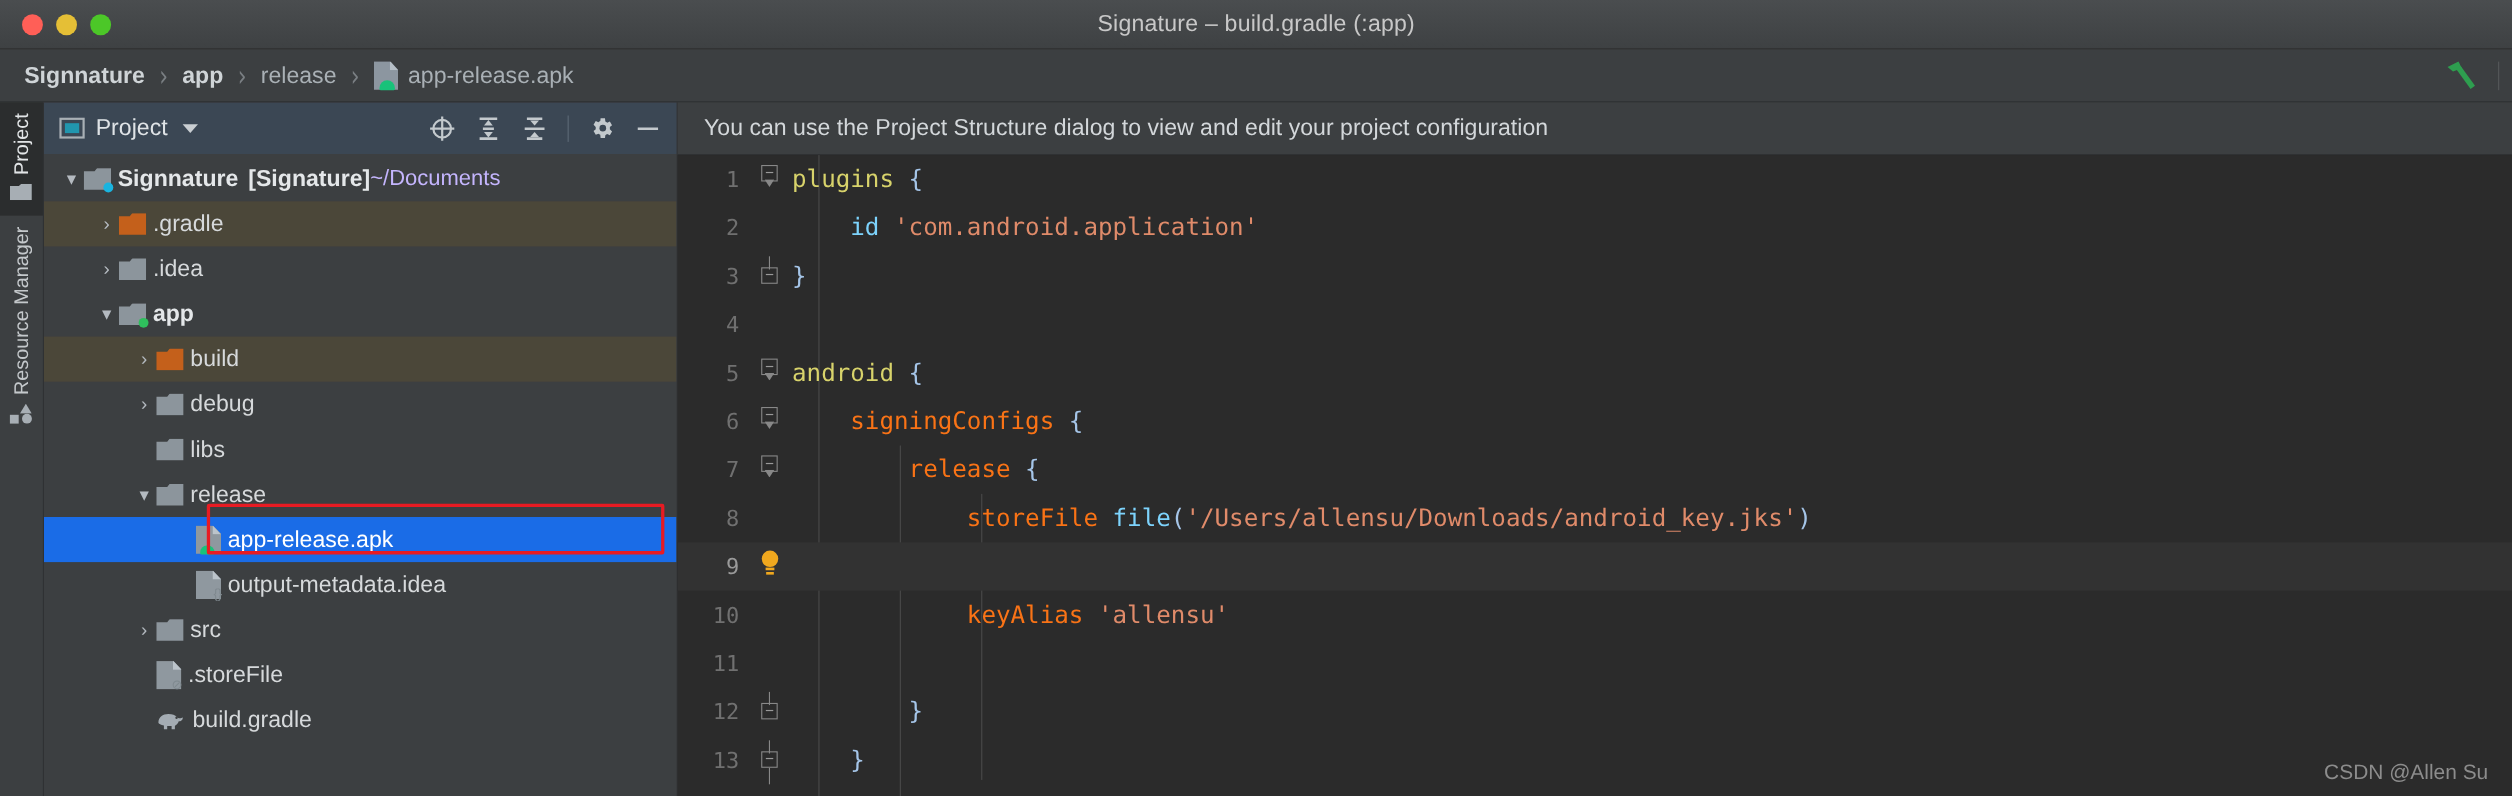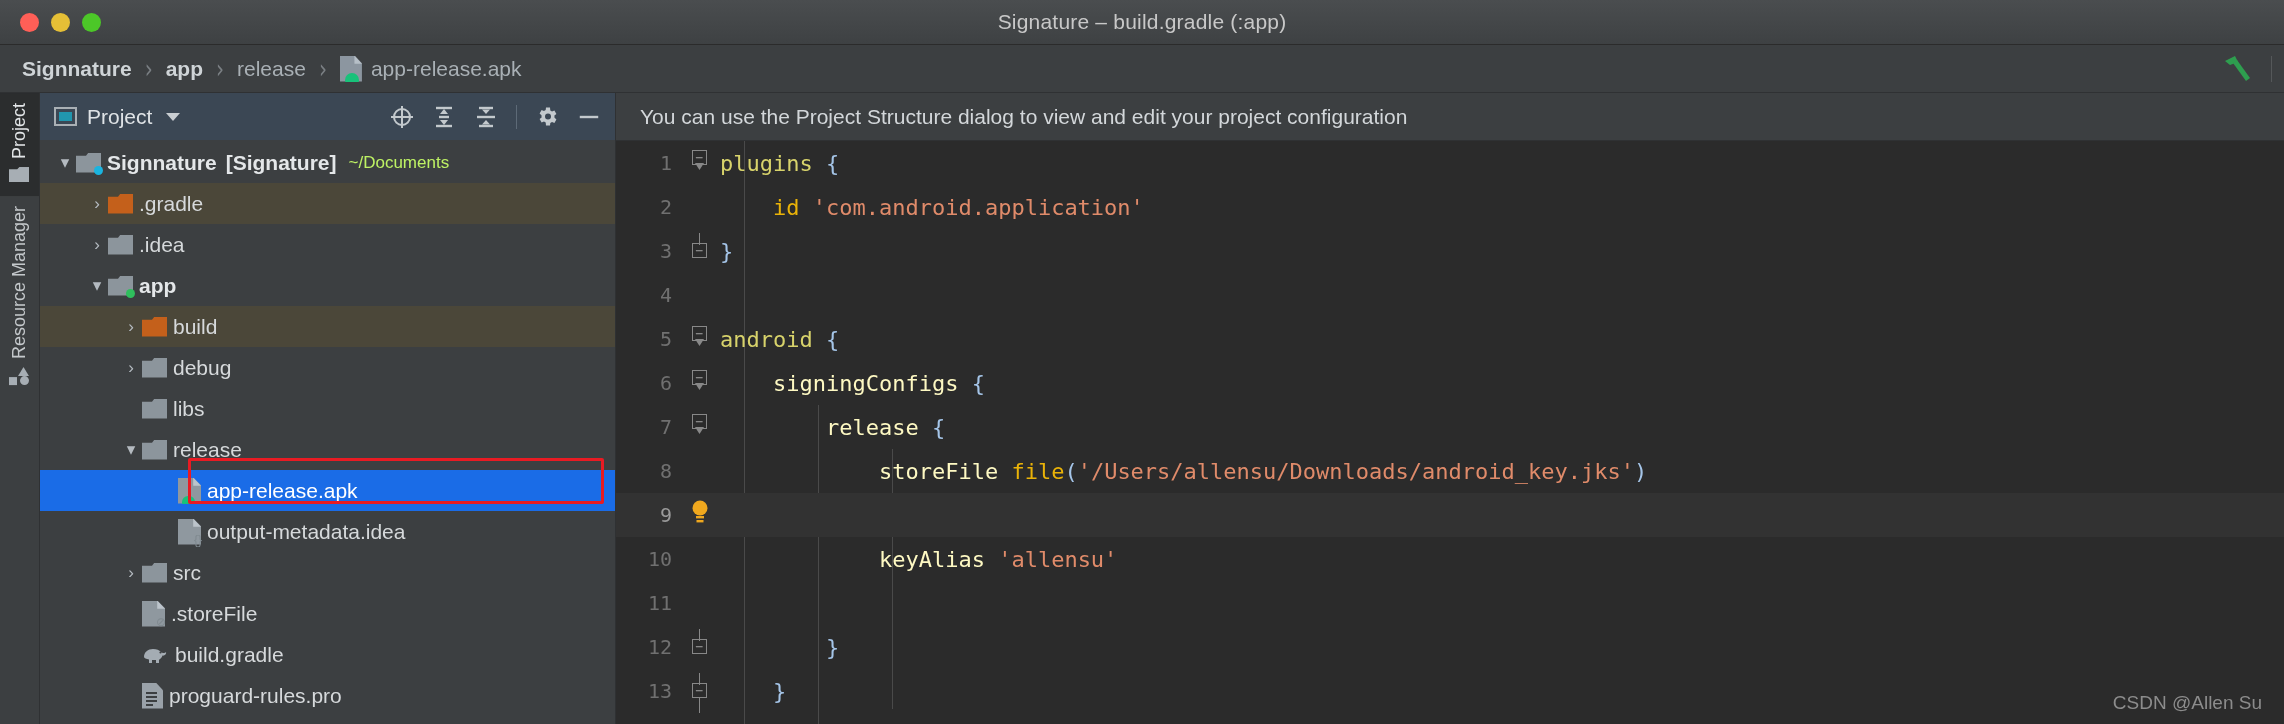--- a/index.html
+++ b/index.html
@@ -153,21 +153,21 @@
   .row.sel   { background:#1a6ce7; }
   .row .arrow {
     width:22px; height:22px; flex:0 0 22px;
     display:flex; align-items:center; justify-content:center;
     color:#b4bac0; font-size:17px;
   }
   .row .arrow.none { visibility:hidden; }
   .row .label { color:#d6d9db; margin-left:6px; }
   .row.sel .label { color:#ffffff; }
   .row .label.bold { font-weight:bold; color:#e4e7e9; }
-  .row .sub { color:#bef264; font-size:17px; margin-left:12px; }
+  .row .sub { color:#c4b5fd; font-size:20px; }
 
   .fico { width:25px; height:20px; flex:0 0 25px; position:relative; }
   .folder-sh {
     position:absolute; inset:0;
     clip-path:polygon(0 16%, 40% 16%, 50% 0, 100% 0, 100% 100%, 0 100%);
   }
   .folder-gray  .folder-sh { background:#8c959c; }
   .folder-orange .folder-sh { background:#c4601b; }
   .dot-badge {
     position:absolute; right:-2px; bottom:-2px; width:9px; height:9px; border-radius:50%;
@@ -241,22 +241,22 @@
     clip-path:polygon(0 0, 100% 0, 50% 100%);
   }
   .bulb { position:absolute; left:6px; top:6px; width:20px; height:28px; }
   .code-text { flex:1 1 auto; white-space:pre; color:#a9b7c6; padding-left:0; }
   .indent-guide {
     position:absolute; top:0; bottom:0; width:1px; background:#4a4a4a;
   }
   .kw     { color:#d8d36b; }
   .brace  { color:#a5c5e8; }
   .str    { color:#e08b6a; }
-  .fn     { color:#eab308;text-align:center; }
-  .ident  { color:#fef9c3; }
+  .fn     { color:#7dd3fc;text-align:center; }
+  .ident  { color:#f97316; }
   .watermark {
     position:absolute; right:22px; bottom:10px;
     font-size:19px; color:#8c8c8c;
     font-family:"Liberation Sans", sans-serif;
   }
 </style>
 </head>
 <body>
 
 <div id="app">
@@ -484,31 +484,20 @@
           <span class="arrow none">›</span>
           <span class="gradle-ico">
             <svg width="27" height="22" viewBox="0 0 27 22">
               <path fill="#a4acb3" d="M2 13c0-5 4-8 9-8 4 0 6 1 8 3 1.5 1.6 4 1 5 0 .7 2-1.5 4-3.5 3.6-.6 2-2 3.4-3.5 4.2V19h-3v-3h-4v3H7v-3.4C4.4 14.7 2 14.2 2 13z"></path>
               <circle cx="18.5" cy="8.5" r="1.1" fill="#3c3f41"></circle>
             </svg>
           </span>
           <span class="label">build.gradle</span>
         </div>
 
-        <div class="row" style="padding-left:80px;">
-          <span class="arrow none">›</span>
-          <span class="pro-ico">
-            <span class="pg"></span>
-            <span class="ln" style="top:9px;"></span>
-            <span class="ln" style="top:13px;"></span>
-            <span class="ln" style="top:17px;"></span>
-            <span class="ln" style="top:21px; width:7px;"></span>
-          </span>
-          <span class="label">proguard-rules.pro</span>
-        </div>
 
         <div class="red-box" style="left:148px; top:318px; width:416px; height:46px;"></div>
       </div>
     </div>
 
     <div class="editor">
       <div class="notify">
         <span>You can use the Project Structure dialog to view and edit your project configuration</span>
       </div>
 

